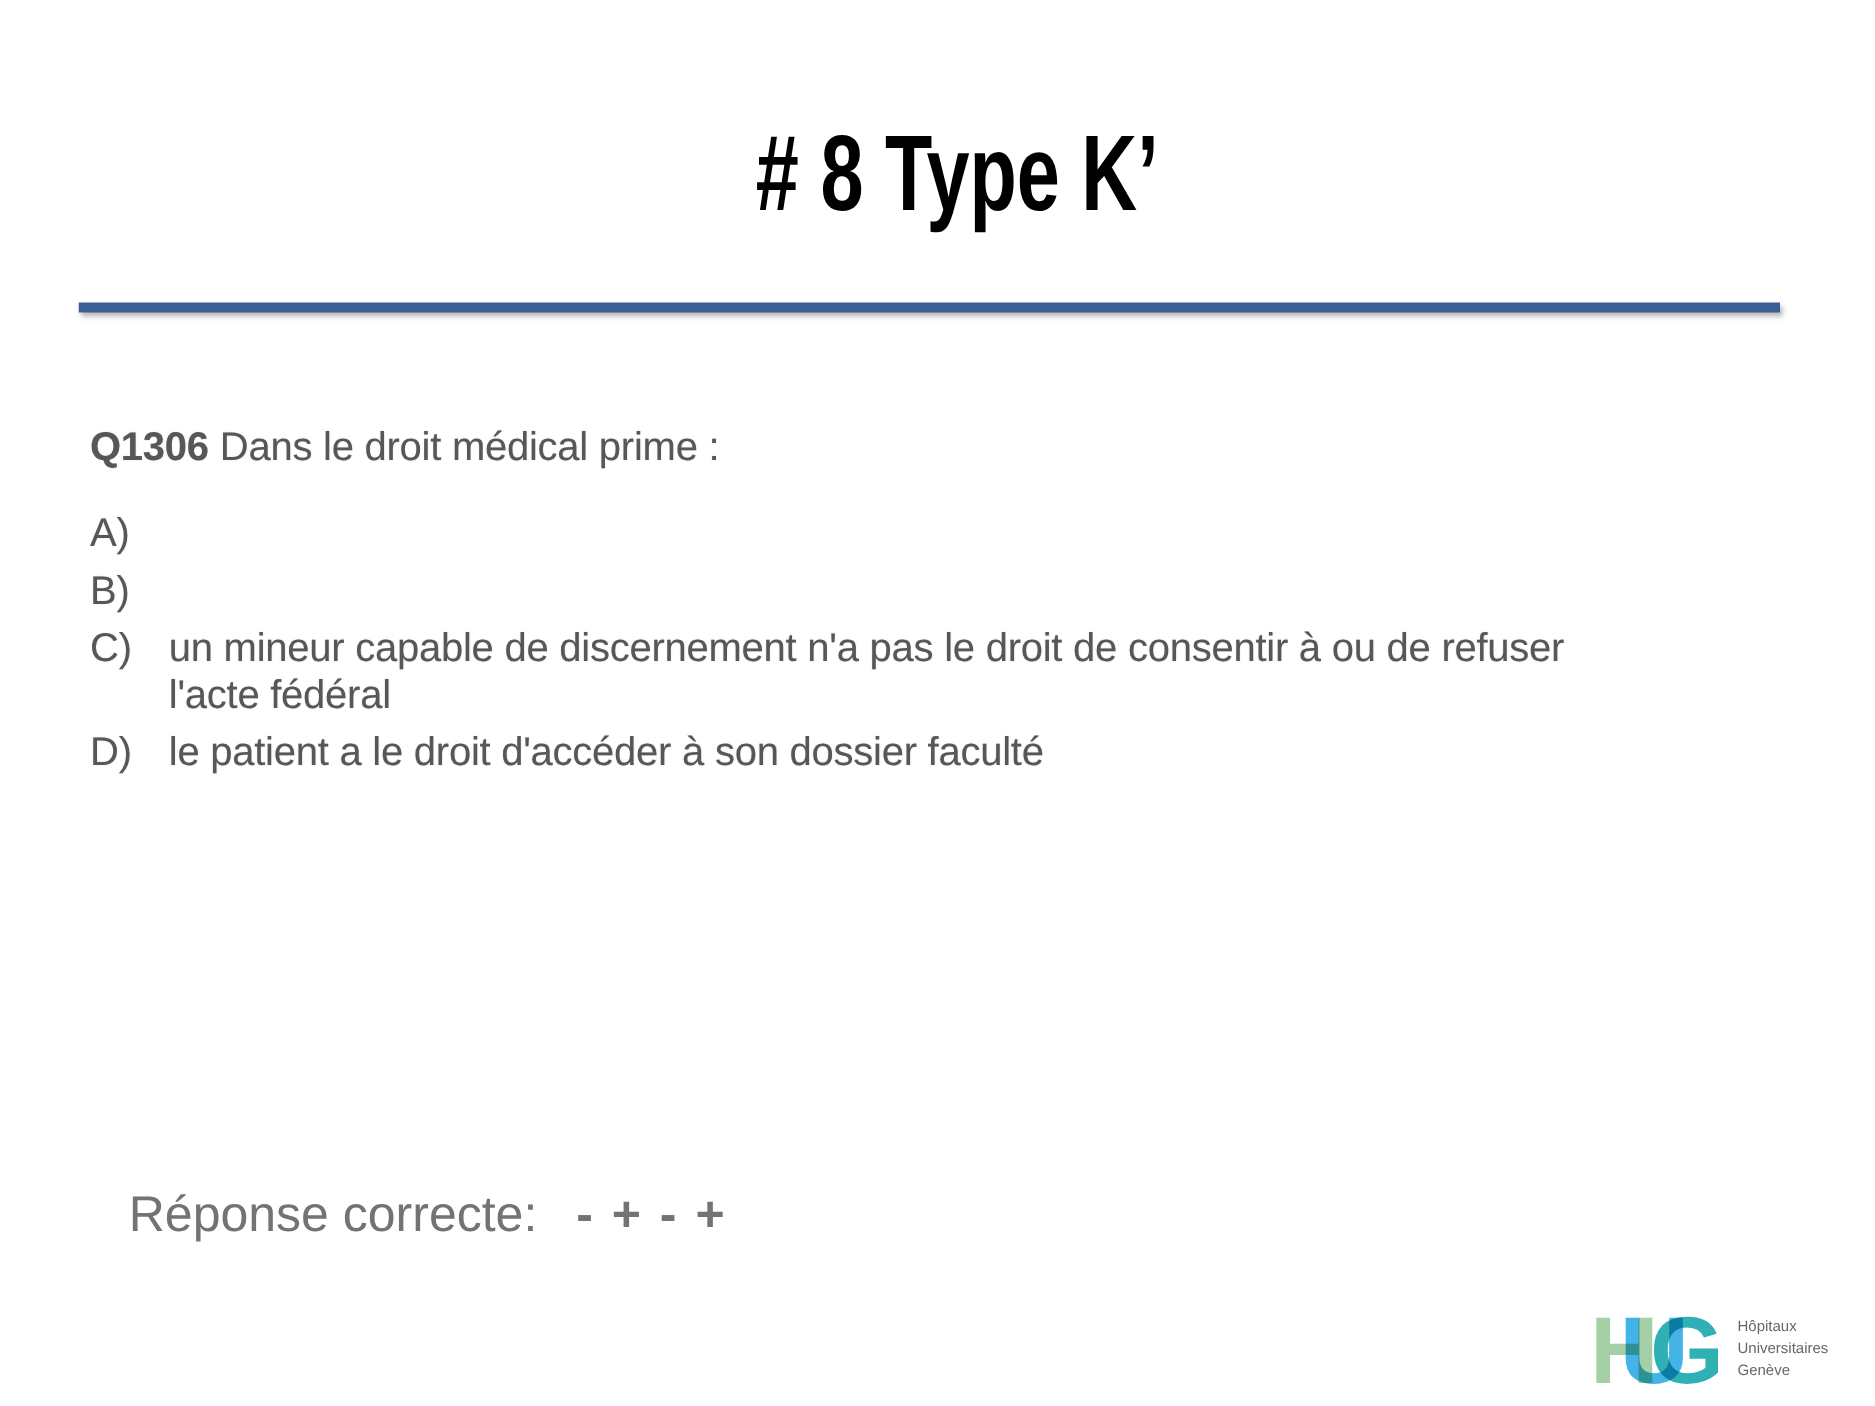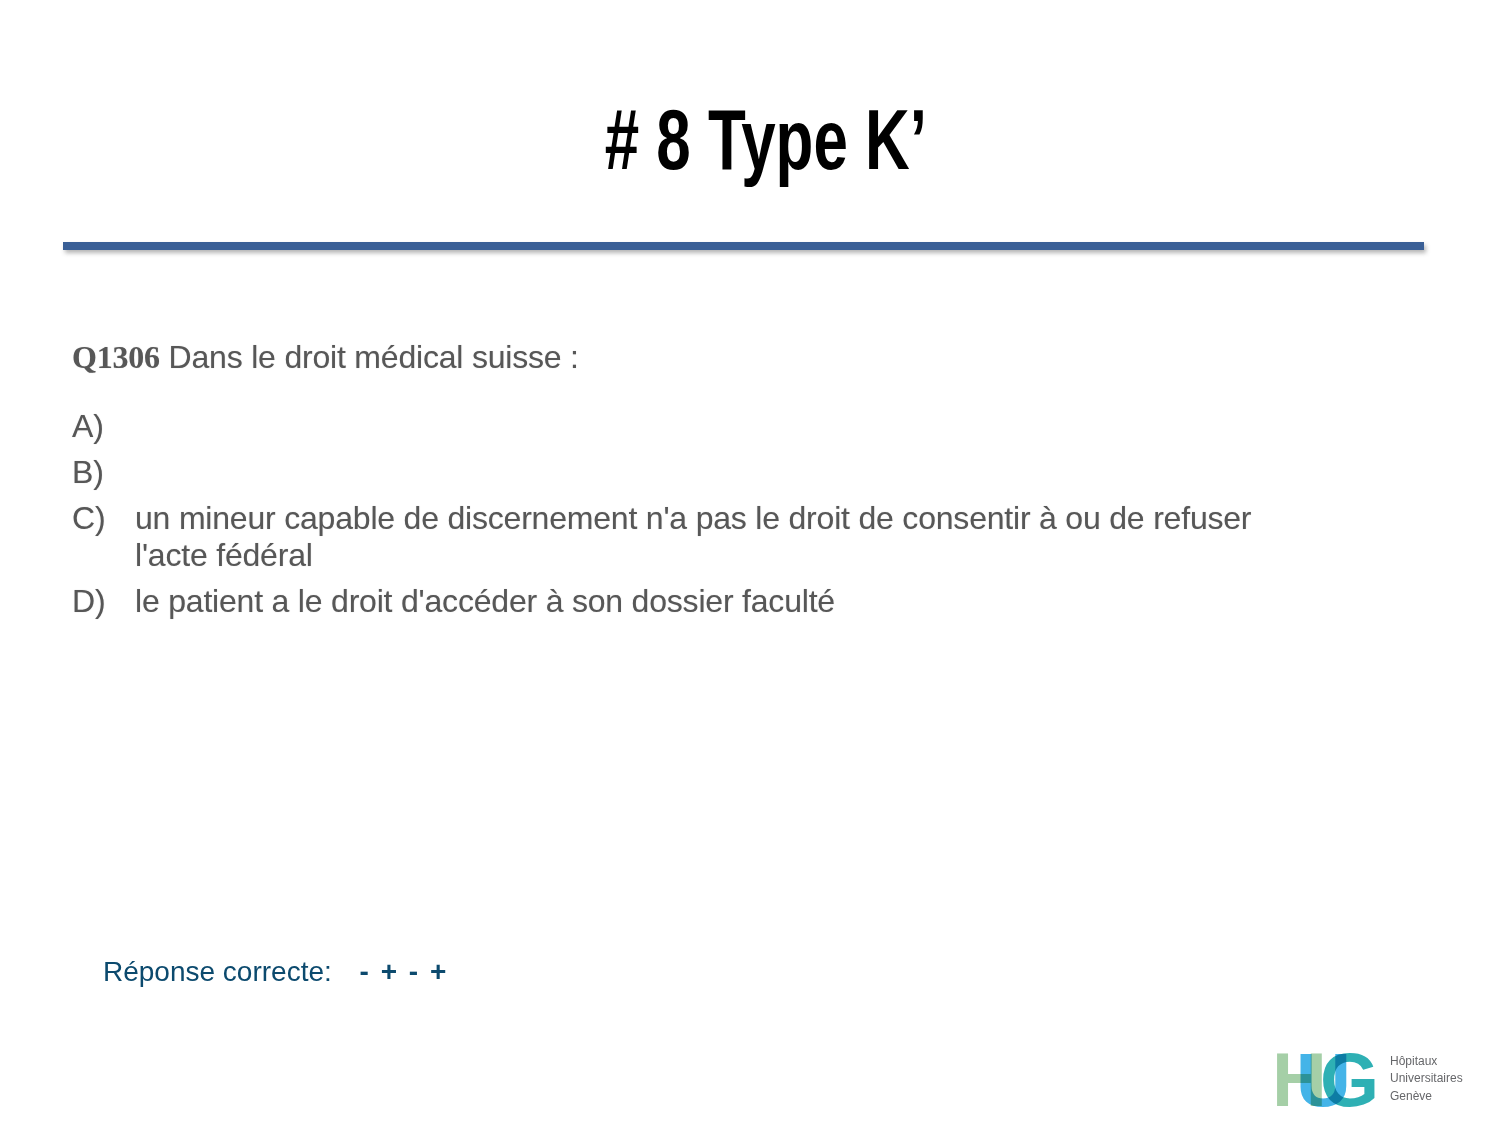--- a/index.html
+++ b/index.html
@@ -53,43 +53,43 @@
     font-size: 32px;
     letter-spacing: -0.2px;
     filter: blur(0.35px);
     text-shadow: 0 0 1px rgba(87, 87, 87, 0.35);
   }
   .q-stem-line {
     line-height: 38px;
     margin-bottom: 32px;
     white-space: nowrap;
   }
-  .q-id { font-weight: bold; font-family: Liberation Serif, serif; }
+  .q-id { font-weight: bold; }
   .opt-row {
     display: flex;
     margin-bottom: 9px;
   }
   .opt-label {
     flex: 0 0 63px;
     line-height: 37px;
   }
   .opt-lines { flex: 1 1 auto; }
   .opt-line {
     line-height: 37px;
     white-space: nowrap;
   }
 
   
   .answer {
     position: absolute;
     left: 103px;
     top: 948px;
-    font-size: 28px;
+    font-size: 40px;
     line-height: 48px;
-    color: #0c4a6e;
+    color: #737373;
     white-space: nowrap;
   }
   .answer-label { font-weight: normal; }
   .answer-value {
     font-weight: bold;
     margin-left: 20px;
     letter-spacing: 2px;
   }
 
   
@@ -127,21 +127,21 @@
   <div class="title-wrap">
     <span class="title-text"># 8 Type K’</span>
   </div>
 
   <div class="divider"></div>
 
   <div class="question">
 
     <div class="q-stem-line">
       <span class="q-id">Q1306</span>
-      <span>Dans le droit médical suisse :</span>
+      <span>Dans le droit médical prime :</span>
     </div>
 
     <div class="opt-row">
       <div class="opt-label">A)</div>
       <div class="opt-lines">
       </div>
     </div>
 
     <div class="opt-row">
       <div class="opt-label">B)</div>

